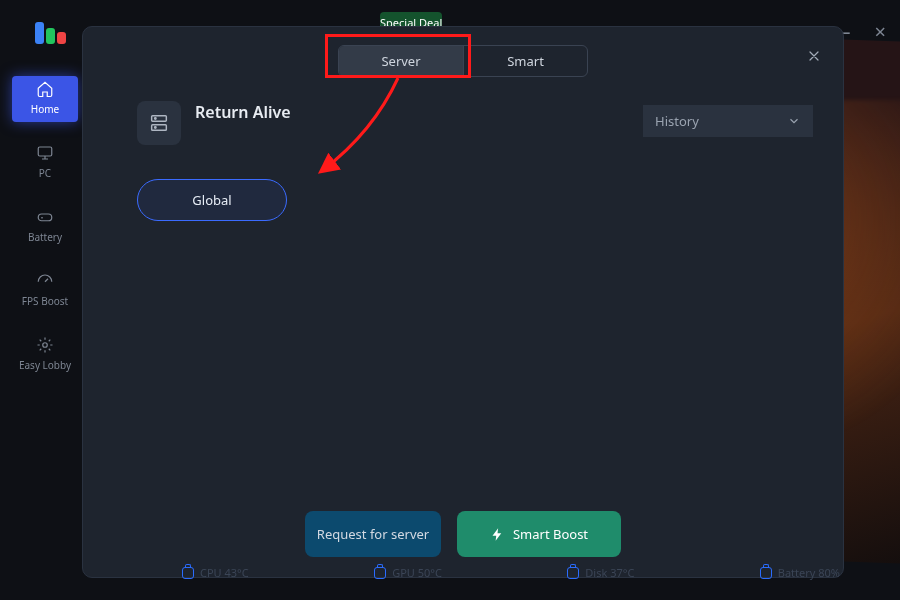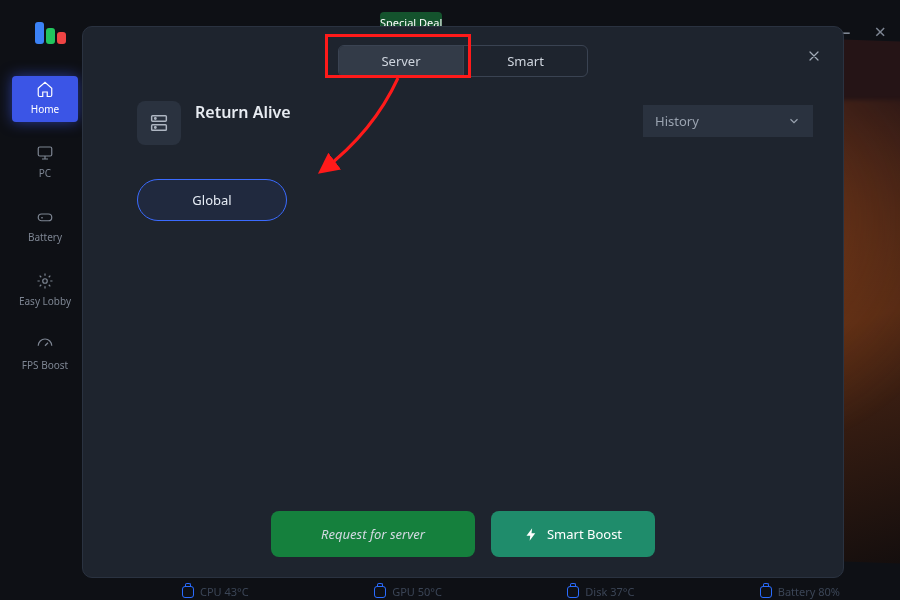--- a/index.html
+++ b/index.html
@@ -114,26 +114,26 @@
   }
   
   .footer{
     margin-top:auto;margin-bottom:20px;
     display:flex;justify-content:center;gap:16px;
   }
   .btn{
     height:46px;border-radius:8px;display:flex;align-items:center;justify-content:center;
     font-size:13px;cursor:pointer;
   }
-  .btn.req{width:204px;background:#15803d;color:#d3d9e2;font-style:italic;}
+  .btn.req{width:136px;background:#0c4a6e;color:#d3d9e2;}
   .btn.boost{width:164px;background:#1f8c6b;color:#fff;gap:8px;}
   .btn.boost svg{width:15px;height:15px;fill:#fff;}
   
   .stats{
-    position:absolute;left:182px;right:60px;bottom:1px;
+    position:absolute;left:182px;right:60px;bottom:20px;
     display:flex;justify-content:space-between;gap:1px;
     color:#3b4556;font-size:11px;
   }
   .stat{display:flex;align-items:center;gap:6px;}
   .stat-ico{width:12px;height:12px;border:1.4px solid #2a6cff;border-radius:3px;position:relative;}
   .stat-ico:after{content:"";position:absolute;left:2px;right:2px;top:-4px;height:3px;border:1.4px solid #2a6cff;border-bottom:none;border-radius:2px 2px 0 0;}
 </style>
 </head>
 <body>
 
@@ -176,34 +176,34 @@
       <svg viewBox="0 0 24 24">
           <rect x="3" y="8" width="18" height="9" rx="4.5"></rect>
           <path d="M8 12v2M7 13h2M16 12h.01M17 14h.01"></path>
         </svg>
     </span>
     <span>Battery</span>
   </div>
   <div class="side-item">
     <span class="side-ico">
       <svg viewBox="0 0 24 24">
+          <path d="M21 13a9 9 0 1 0-18 0"></path>
+          <path d="M12 13l4-4"></path>
+        </svg>
+    </span>
+    <span>FPS Boost</span>
+  </div>
+  <div class="side-item">
+    <span class="side-ico">
+      <svg viewBox="0 0 24 24">
           <circle cx="12" cy="12" r="3"></circle>
           <path d="M12 2v3M12 19v3M4.9 4.9l2.1 2.1M17 17l2.1 2.1M2 12h3M19 12h3M4.9 19.1L7 17M17 7l2.1-2.1"></path>
         </svg>
     </span>
     <span>Easy Lobby</span>
-  </div>
-  <div class="side-item">
-    <span class="side-ico">
-      <svg viewBox="0 0 24 24">
-          <path d="M21 13a9 9 0 1 0-18 0"></path>
-          <path d="M12 13l4-4"></path>
-        </svg>
-    </span>
-    <span>FPS Boost</span>
   </div>
 </div>
 
 <div class="modal">
   <div class="close">
     <svg viewBox="0 0 24 24" width="16" height="16">
         <path d="M6 6l12 12M18 6L6 18" stroke="#a4adb9" stroke-width="1.8" fill="none" stroke-linecap="round"></path>
       </svg>
   </div>
 

